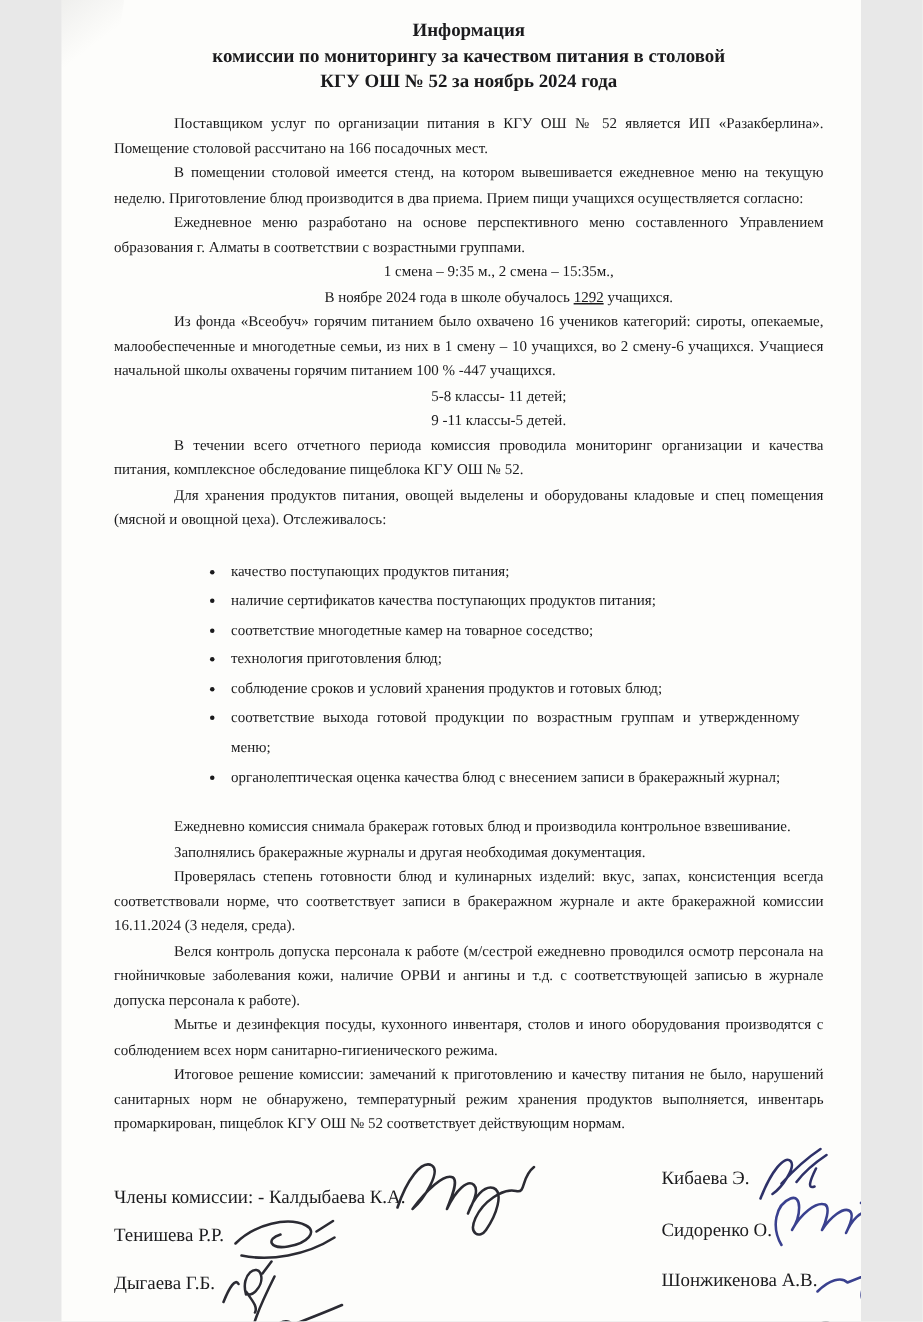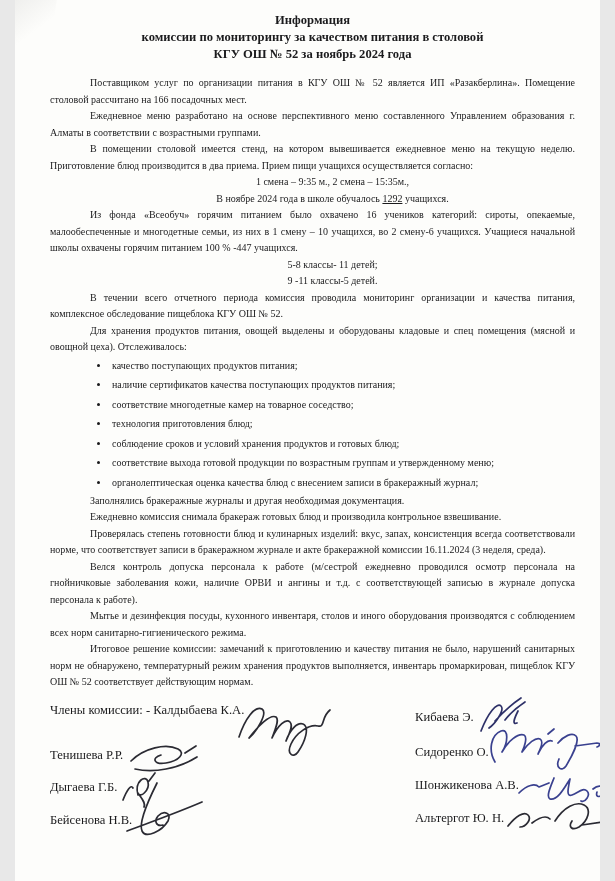--- a/index.html
+++ b/index.html
@@ -1,38 +1,38 @@
 <!DOCTYPE html>
 <html><head>
 <meta charset="utf-8">
 <style>
   html,body{margin:0;padding:0;background:#e8e8e8;}
   .page{
     position:relative;
-    width:585px;height:881px;
+    width:533px;height:881px;
     margin:0 auto;
     background:#fdfdfb;
     box-sizing:border-box;
     padding:12px 25px 8px 35px;
     font-family:"Liberation Serif","DejaVu Serif",serif;
     color:#1b1b1d;
     overflow:hidden;
   }
   
   .page::before{
     content:"";position:absolute;left:-8px;top:-10px;width:46px;height:70px;
     background:linear-gradient(135deg,rgba(150,150,150,.18),rgba(255,255,255,0) 60%);
     transform:rotate(8deg);pointer-events:none;
   }
   .title{ text-align:center;font-weight:bold;font-size:12.6px;line-height:17px; }
   .body-text{ margin-top:12px;font-size:10px;line-height:16.5px; }
   .para{ margin:0;text-align:justify;text-indent:40px; }
   .line{ margin:0;text-indent:40px;text-align:center; }
   .u-num{ text-decoration:underline; }
-  ul.obs{ margin:0;padding:0;list-style:disc outside; }
+  ul.obs{ margin:16px;padding:0;list-style:disc outside; }
   ul.obs li{
     margin-left:60px;padding-left:2px;line-height:19.6px;text-align:justify;
   }
   .sig-block{ position:relative;height:142px;margin-top:8px;font-size:12.6px; }
   .sig-label{ position:absolute;white-space:nowrap; }
   .sig{ position:absolute;pointer-events:none; }
   .sig path{ fill:none;stroke-width:1.7;stroke-linecap:round;stroke-linejoin:round; }
 </style>
 </head>
 <body>
@@ -40,49 +40,49 @@
 <div class="page">
 
   <div class="title">
     <div>Информация</div>
     <div>комиссии по мониторингу за качеством питания в столовой</div>
     <div>КГУ ОШ № 52 за ноябрь 2024 года</div>
   </div>
 
   <div class="body-text">
     <p class="para">Поставщиком услуг по организации питания в КГУ ОШ № 52 является ИП «Разакберлина». Помещение столовой рассчитано на 166 посадочных мест.</p>
+    <p class="para">В помещении столовой имеется стенд, на котором вывешивается ежедневное меню на текущую неделю. Приготовление блюд производится в два приема. Прием пищи учащихся осуществляется согласно:</p>
     <p class="para">Ежедневное меню разработано на основе перспективного меню составленного Управлением образования г. Алматы в соответствии с возрастными группами.</p>
-    <p class="para">В помещении столовой имеется стенд, на котором вывешивается ежедневное меню на текущую неделю. Приготовление блюд производится в два приема. Прием пищи учащихся осуществляется согласно:</p>
     <p class="line">1 смена – 9:35 м., 2 смена – 15:35м.,</p>
     <p class="line"><span>В ноябре 2024 года в школе обучалось </span><span class="u-num">1292</span><span> учащихся.</span></p>
     <p class="para">Из фонда «Всеобуч» горячим питанием было охвачено 16 учеников категорий: сироты, опекаемые, малообеспеченные и многодетные семьи, из них в 1 смену – 10 учащихся, во 2 смену-6 учащихся. Учащиеся начальной школы охвачены горячим питанием 100 % -447 учащихся.</p>
     <p class="line">5-8 классы- 11 детей;</p>
     <p class="line">9 -11 классы-5 детей.</p>
     <p class="para">В течении всего отчетного периода комиссия проводила мониторинг организации и качества питания, комплексное обследование пищеблока КГУ ОШ № 52.</p>
     <p class="para">Для хранения продуктов питания, овощей выделены и оборудованы кладовые и спец помещения (мясной и овощной цеха). Отслеживалось:</p>
     <ul class="obs">
       <li>качество поступающих продуктов питания;</li>
       <li>наличие сертификатов качества поступающих продуктов питания;</li>
       <li>соответствие многодетные камер на товарное соседство;</li>
       <li>технология приготовления блюд;</li>
       <li>соблюдение сроков и условий хранения продуктов и готовых блюд;</li>
       <li>соответствие выхода готовой продукции по возрастным группам и утвержденному меню;</li>
       <li>органолептическая оценка качества блюд с внесением записи в бракеражный журнал;</li>
     </ul>
+    <p class="para">Ежедневно комиссия снимала бракераж готовых блюд и производила контрольное взвешивание.</p>
     <p class="para">Заполнялись бракеражные журналы и другая необходимая документация.</p>
-    <p class="para">Ежедневно комиссия снимала бракераж готовых блюд и производила контрольное взвешивание.</p>
     <p class="para">Проверялась степень готовности блюд и кулинарных изделий: вкус, запах, консистенция всегда соответствовали норме, что соответствует записи в бракеражном журнале и акте бракеражной комиссии 16.11.2024 (3 неделя, среда).</p>
     <p class="para">Велся контроль допуска персонала к работе (м/сестрой ежедневно проводился осмотр персонала на гнойничковые заболевания кожи, наличие ОРВИ и ангины и т.д. с соответствующей записью в журнале допуска персонала к работе).</p>
     <p class="para">Мытье и дезинфекция посуды, кухонного инвентаря, столов и иного оборудования производятся с соблюдением всех норм санитарно-гигиенического режима.</p>
     <p class="para">Итоговое решение комиссии: замечаний к приготовлению и качеству питания не было, нарушений санитарных норм не обнаружено, температурный режим хранения продуктов выполняется, инвентарь промаркирован, пищеблок КГУ ОШ № 52 соответствует действующим нормам.</p>
   </div>
 
   <div class="sig-block">
 
-    <span class="sig-label" style="left:0;top:4px">Члены комиссии: - Калдыбаева К.А.</span>
+    <span class="sig-label" style="left:0;top:24px">Члены комиссии: - Калдыбаева К.А.</span>
     <span class="sig-label" style="left:0;top:49px">Тенишева Р.Р.</span>
     <span class="sig-label" style="left:0;top:81px">Дыгаева Г.Б.</span>
     <span class="sig-label" style="left:0;top:114px">Бейсенова Н.В.</span>
 
     <span class="sig-label" style="left:365px;top:11px">Кибаева Э.</span>
     <span class="sig-label" style="left:365px;top:46px">Сидоренко О.</span>
     <span class="sig-label" style="left:365px;top:79px">Шонжикенова А.В.</span>
     <span class="sig-label" style="left:365px;top:112px">Альтергот Ю. Н.</span>
 
     <svg class="sig" style="left:183px;top:-2px" width="110" height="65" viewBox="0 0 110 65">

